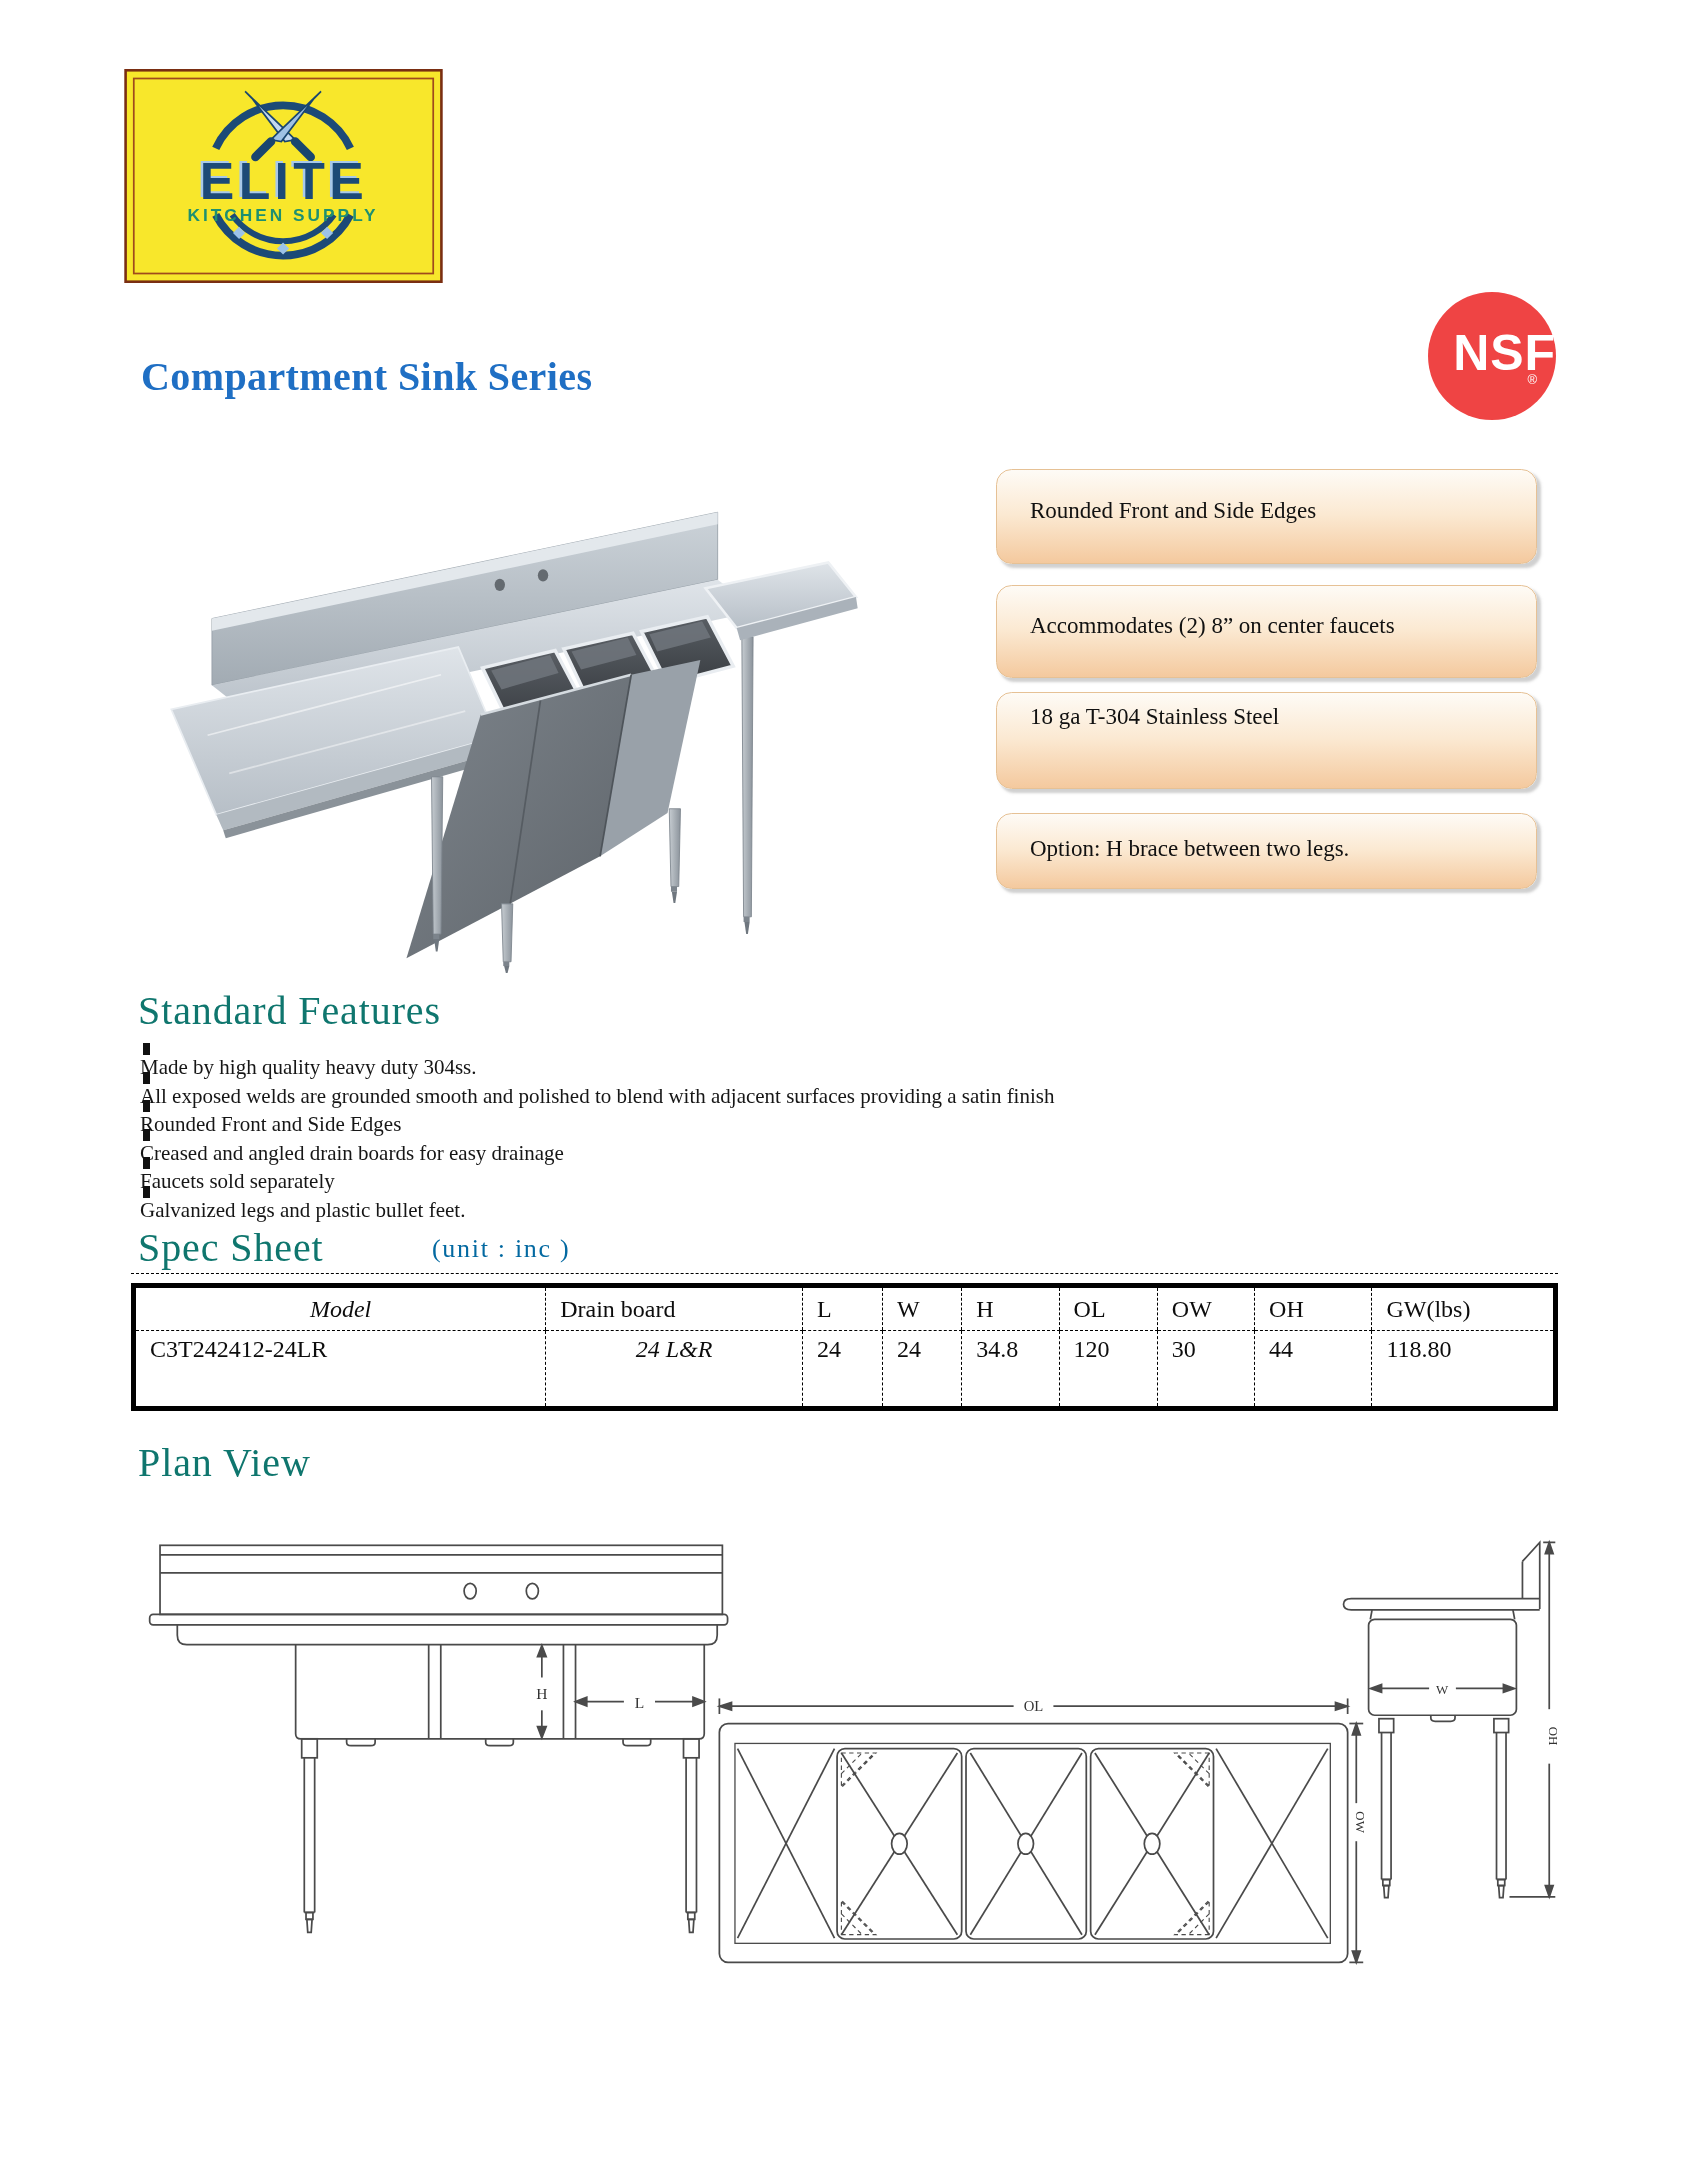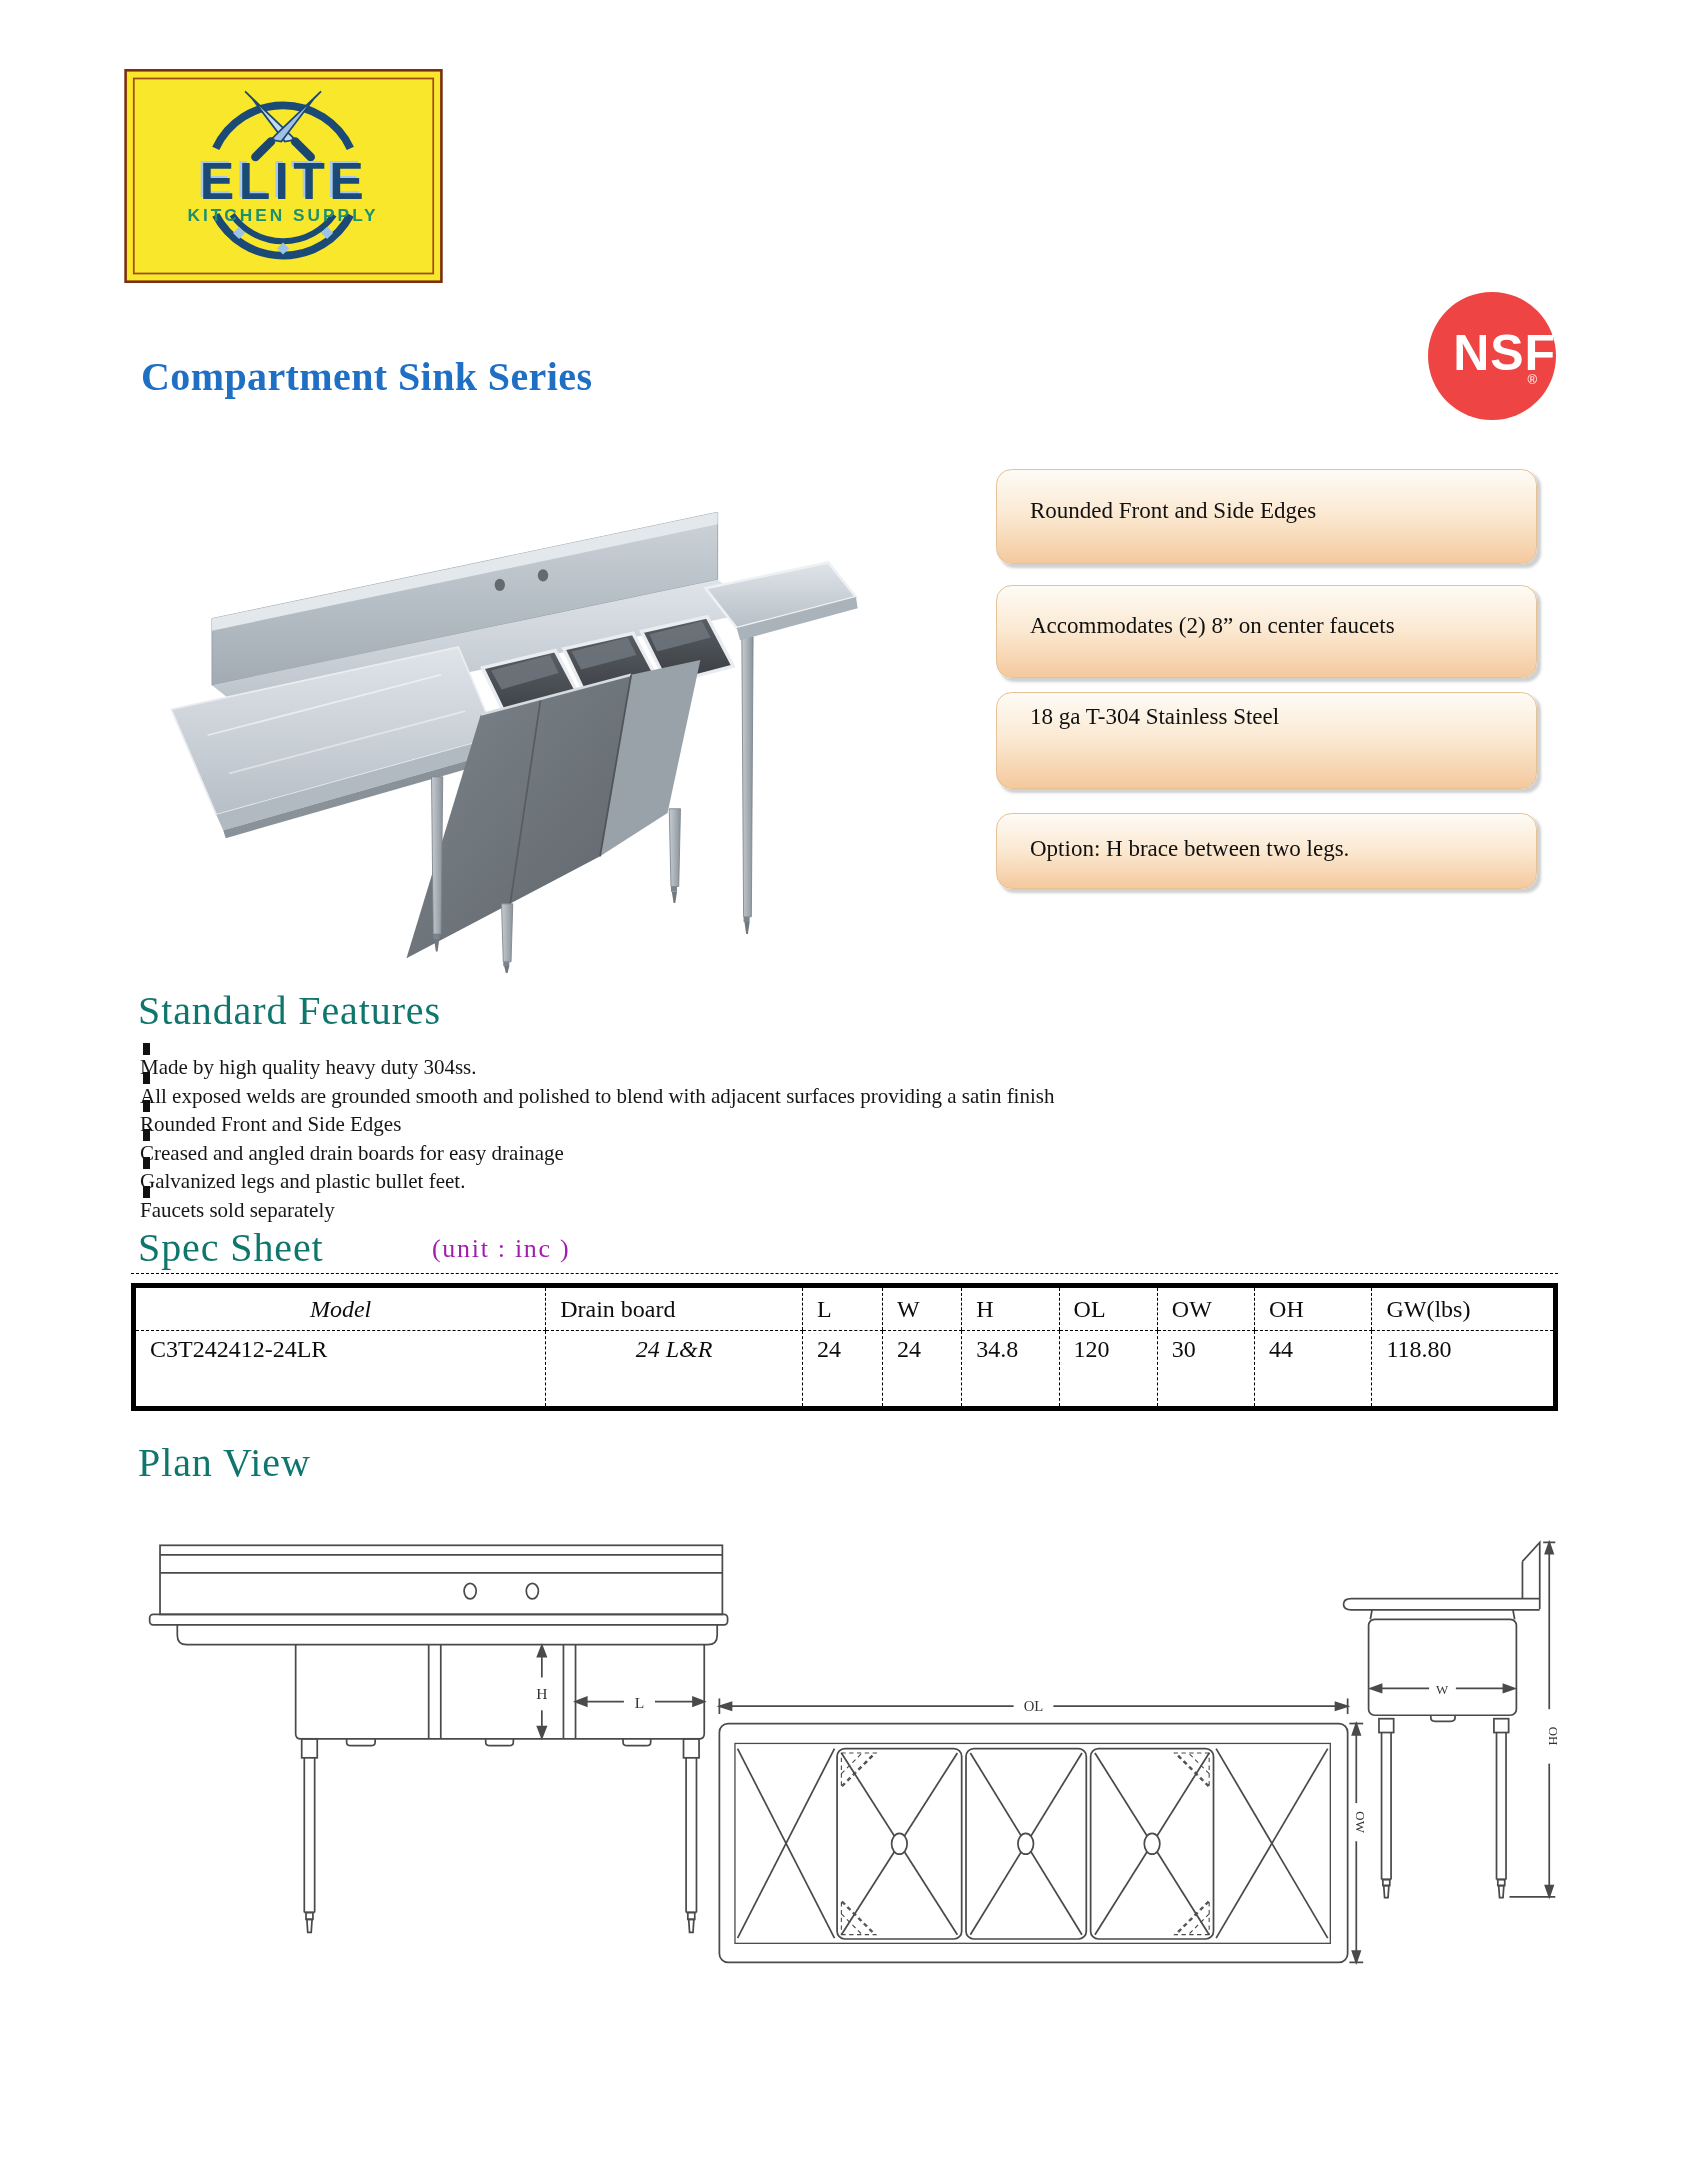--- a/index.html
+++ b/index.html
@@ -28,21 +28,21 @@
        font-size:23px;color:#111;padding-left:33px;box-sizing:border-box;}
   .co1{top:469px;height:95px;padding-top:28px;}
   .co2{top:585px;height:93px;padding-top:27px;}
   .co3{top:692px;height:97px;padding-top:11px;}
   .co4{top:813px;height:76px;padding-top:21.6px;}
   
   .sec-h{position:absolute;left:138px;font-size:40px;color:#0f766e;letter-spacing:0.9px;}
   .h-features{top:987px;}
   .h-spec{top:1224px;}
   .h-plan{top:1439px;}
-  .unit-note{position:absolute;left:432px;top:1234px;font-size:26px;color:#a21caf;letter-spacing:1.7px;}
+  .unit-note{position:absolute;left:432px;top:1234px;font-size:26px;color:#0369a1;letter-spacing:1.7px;}
   
   .feat-list{position:absolute;left:140px;top:1037px;width:1401px;}
   .feat-row{display:flex;align-items:flex-start;height:28.5px;font-size:21px;color:#161616;flex-direction:column;}
   .bullet-sq{flex:0 0 auto;width:7.8px;height:12px;background:#111;margin:6px 42px 0 2.6px;}
   
   .dash-top{position:absolute;left:131px;top:1273px;width:1427px;border-top:1.7px dashed #000;}
   .spec-table{position:absolute;left:131px;top:1283px;width:1427px;height:128px;
        border:5.2px solid #000;border-collapse:collapse;table-layout:fixed;
        font-size:24px;color:#0d0d0d;}
   .spec-table th{font-weight:normal;height:42px;border-bottom:1.7px dashed #000;
@@ -199,25 +199,25 @@
     <div class="feat-row">
       <span class="bullet-sq"></span>
       <span>Rounded Front and Side Edges</span>
     </div>
     <div class="feat-row">
       <span class="bullet-sq"></span>
       <span>Creased and angled drain boards for easy drainage</span>
     </div>
     <div class="feat-row">
       <span class="bullet-sq"></span>
+      <span>Faucets sold separately</span>
+    </div>
+    <div class="feat-row">
+      <span class="bullet-sq"></span>
       <span>Galvanized legs and plastic bullet feet.</span>
-    </div>
-    <div class="feat-row">
-      <span class="bullet-sq"></span>
-      <span>Faucets sold separately</span>
     </div>
   </div>
 
   <div class="sec-h h-spec">Spec Sheet</div>
   <div class="unit-note">(unit : inc )</div>
   <div class="dash-top"></div>
   <table class="spec-table">
     <colgroup>
       <col style="width:411px">
         <col style="width:256px">

